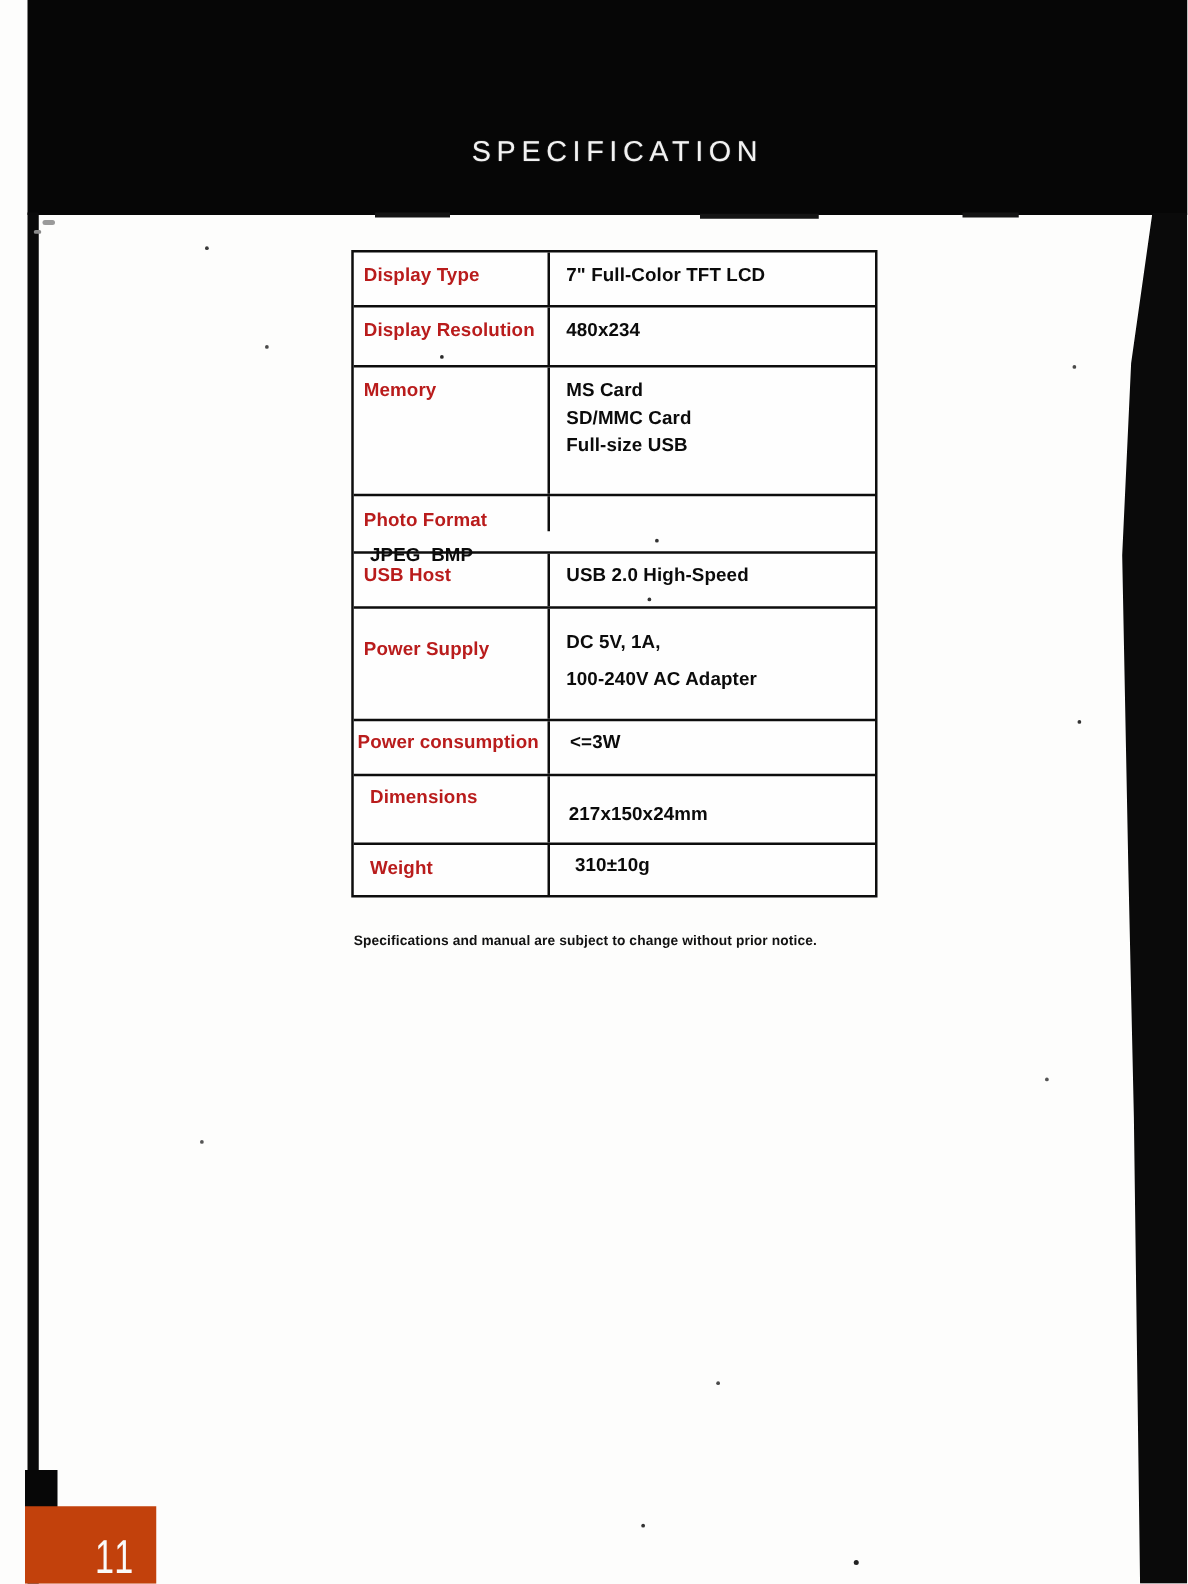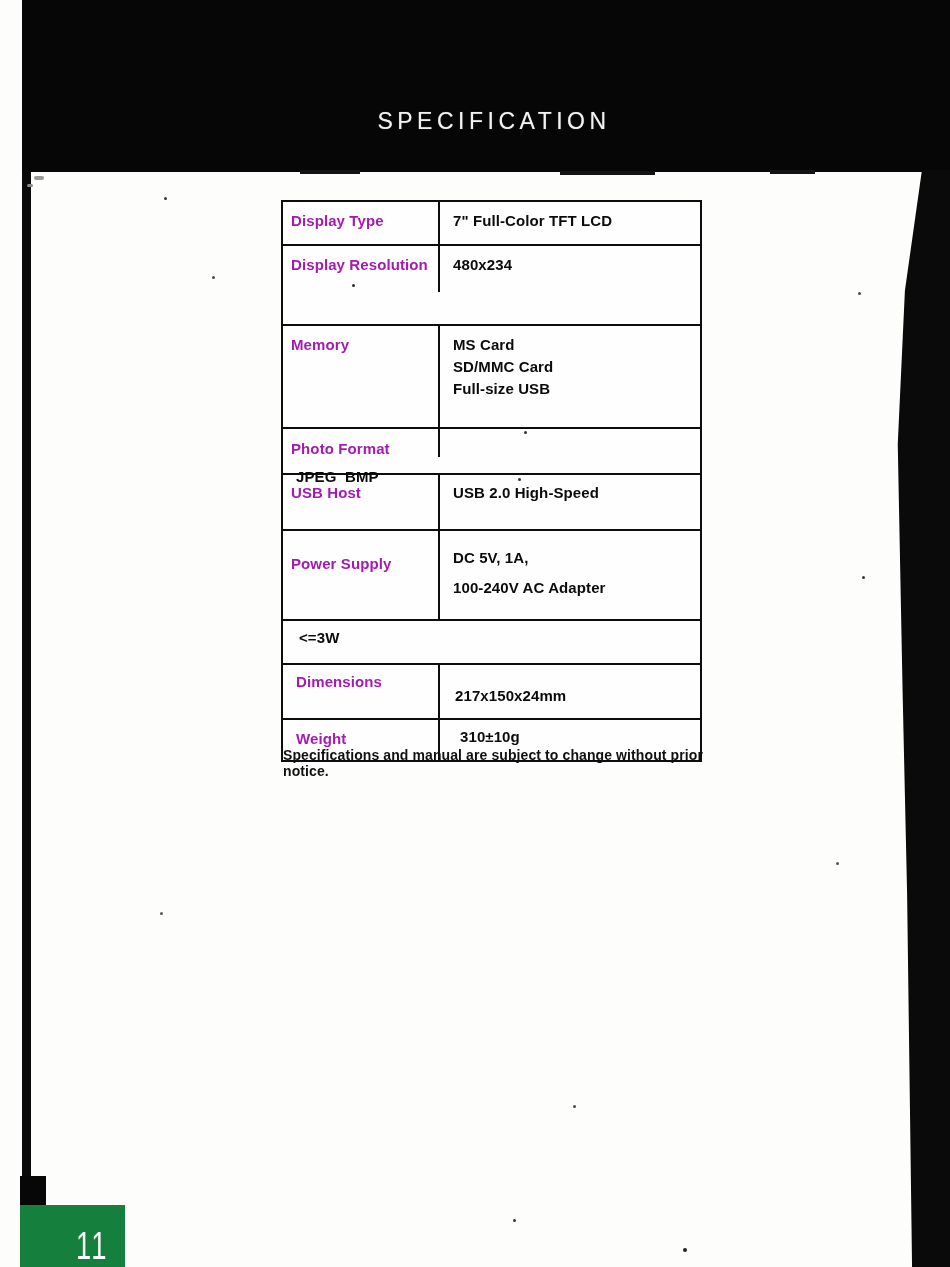--- a/index.html
+++ b/index.html
@@ -30,62 +30,62 @@
     position:absolute;left:895px;top:170px;width:55px;height:1097px;
     background:#0a0a0a;
     clip-path:polygon(49% 0,100% 0,100% 100%,31% 100%,22% 66%,14% 48%,5% 25%,18% 11%);
   }
   .bl-notch{
     position:absolute;left:20px;top:1176px;width:26px;height:34px;
     background:#070707;
   }
   .bl-block{
     position:absolute;left:20px;top:1205px;width:105px;height:62px;
-    background:#15803d;overflow:hidden;
+    background:#c2410c;overflow:hidden;
   }
   .pageno{
     position:absolute;left:56px;top:20px;
     color:#fafafa;font-size:38px;font-weight:400;letter-spacing:3px;
     transform:scaleX(0.72);transform-origin:left top;
   }
 
   
   .spec-table{
     position:absolute;left:281px;top:200px;width:421px;
     border:2.5px solid #0d0d0d;
     background:#fefefe;
     box-sizing:border-box;
   }
   .row{display:flex;box-sizing:border-box;}
   .row + .row{border-top:2px solid #0d0d0d;}
   .cell-label{
     width:157px;box-sizing:border-box;flex:none;
     border-right:2px solid #0d0d0d;
     padding:10px 4px 0 8px;
-    color:#a21caf;font-size:15px;font-weight:700;letter-spacing:0.1px;
+    color:#b91c1c;font-size:15px;font-weight:700;letter-spacing:0.1px;
   }
   .cell-value{
     flex:1;box-sizing:border-box;
     padding:10px 4px 0 13px;
     color:#0b0b0b;font-size:15px;font-weight:700;letter-spacing:0.1px;
     white-space:pre-line;
   }
   .r1{height:42px;} .r1 .cell-label,.r1 .cell-value{padding-top:10px;}
   .r2{height:48px;} .r2 .cell-label,.r2 .cell-value{}
-  .r3{height:103px;margin-top:32px;} .r3 .cell-label{padding-top:10px;} .r3 .cell-value{padding-top:8px;line-height:22px;}
+  .r3{height:103px;} .r3 .cell-label{padding-top:10px;} .r3 .cell-value{padding-top:8px;line-height:22px;}
   .r4{height:46px;flex-direction:column;} .r4 .cell-label,.r4 .cell-value{padding-top:11px;}
-  .r5{height:56px;} .r5 .cell-label,.r5 .cell-value{padding-top:9px;}
+  .r5{height:44px;} .r5 .cell-label,.r5 .cell-value{padding-top:9px;}
   .r6{height:90px;} .r6 .cell-label{padding-top:24px;} .r6 .cell-value{padding-top:12px;line-height:30px;}
   .r7{height:44px;} .r7 .cell-label{padding-top:8px;padding-left:3px;} .r7 .cell-value{padding-top:8px;padding-left:16px;}
   .r8{height:55px;} .r8 .cell-label{padding-top:8px;padding-left:13px;} .r8 .cell-value{padding-top:22px;padding-left:15px;}
   .r9{height:42px;} .r9 .cell-label{padding-top:10px;padding-left:13px;} .r9 .cell-value{padding-top:8px;padding-left:20px;}
 
   .footnote{
     position:absolute;left:283px;top:747px;width:420px;
-    color:#111;font-size:14px;font-weight:600;letter-spacing:0.1px;
+    color:#111;font-size:11px;font-weight:600;letter-spacing:0.1px;
   }
 
   .speck{position:absolute;border-radius:50%;}
 </style>
 </head>
 <body>
 
 <div class="page">
 
   <div class="top-band">
@@ -121,20 +121,21 @@
     <div class="row r5">
       <div class="cell-label">USB Host</div>
       <div class="cell-value">USB 2.0 High-Speed</div>
     </div>
     <div class="row r6">
       <div class="cell-label">Power Supply</div>
       <div class="cell-value">DC 5V, 1A,
 100-240V AC Adapter</div>
     </div>
     <div class="row r7">
+      <div class="cell-label">Power consumption</div>
       <div class="cell-value">&lt;=3W</div>
     </div>
     <div class="row r8">
       <div class="cell-label">Dimensions</div>
       <div class="cell-value">217x150x24mm</div>
     </div>
     <div class="row r9">
       <div class="cell-label">Weight</div>
       <div class="cell-value">310±10g</div>
     </div>

